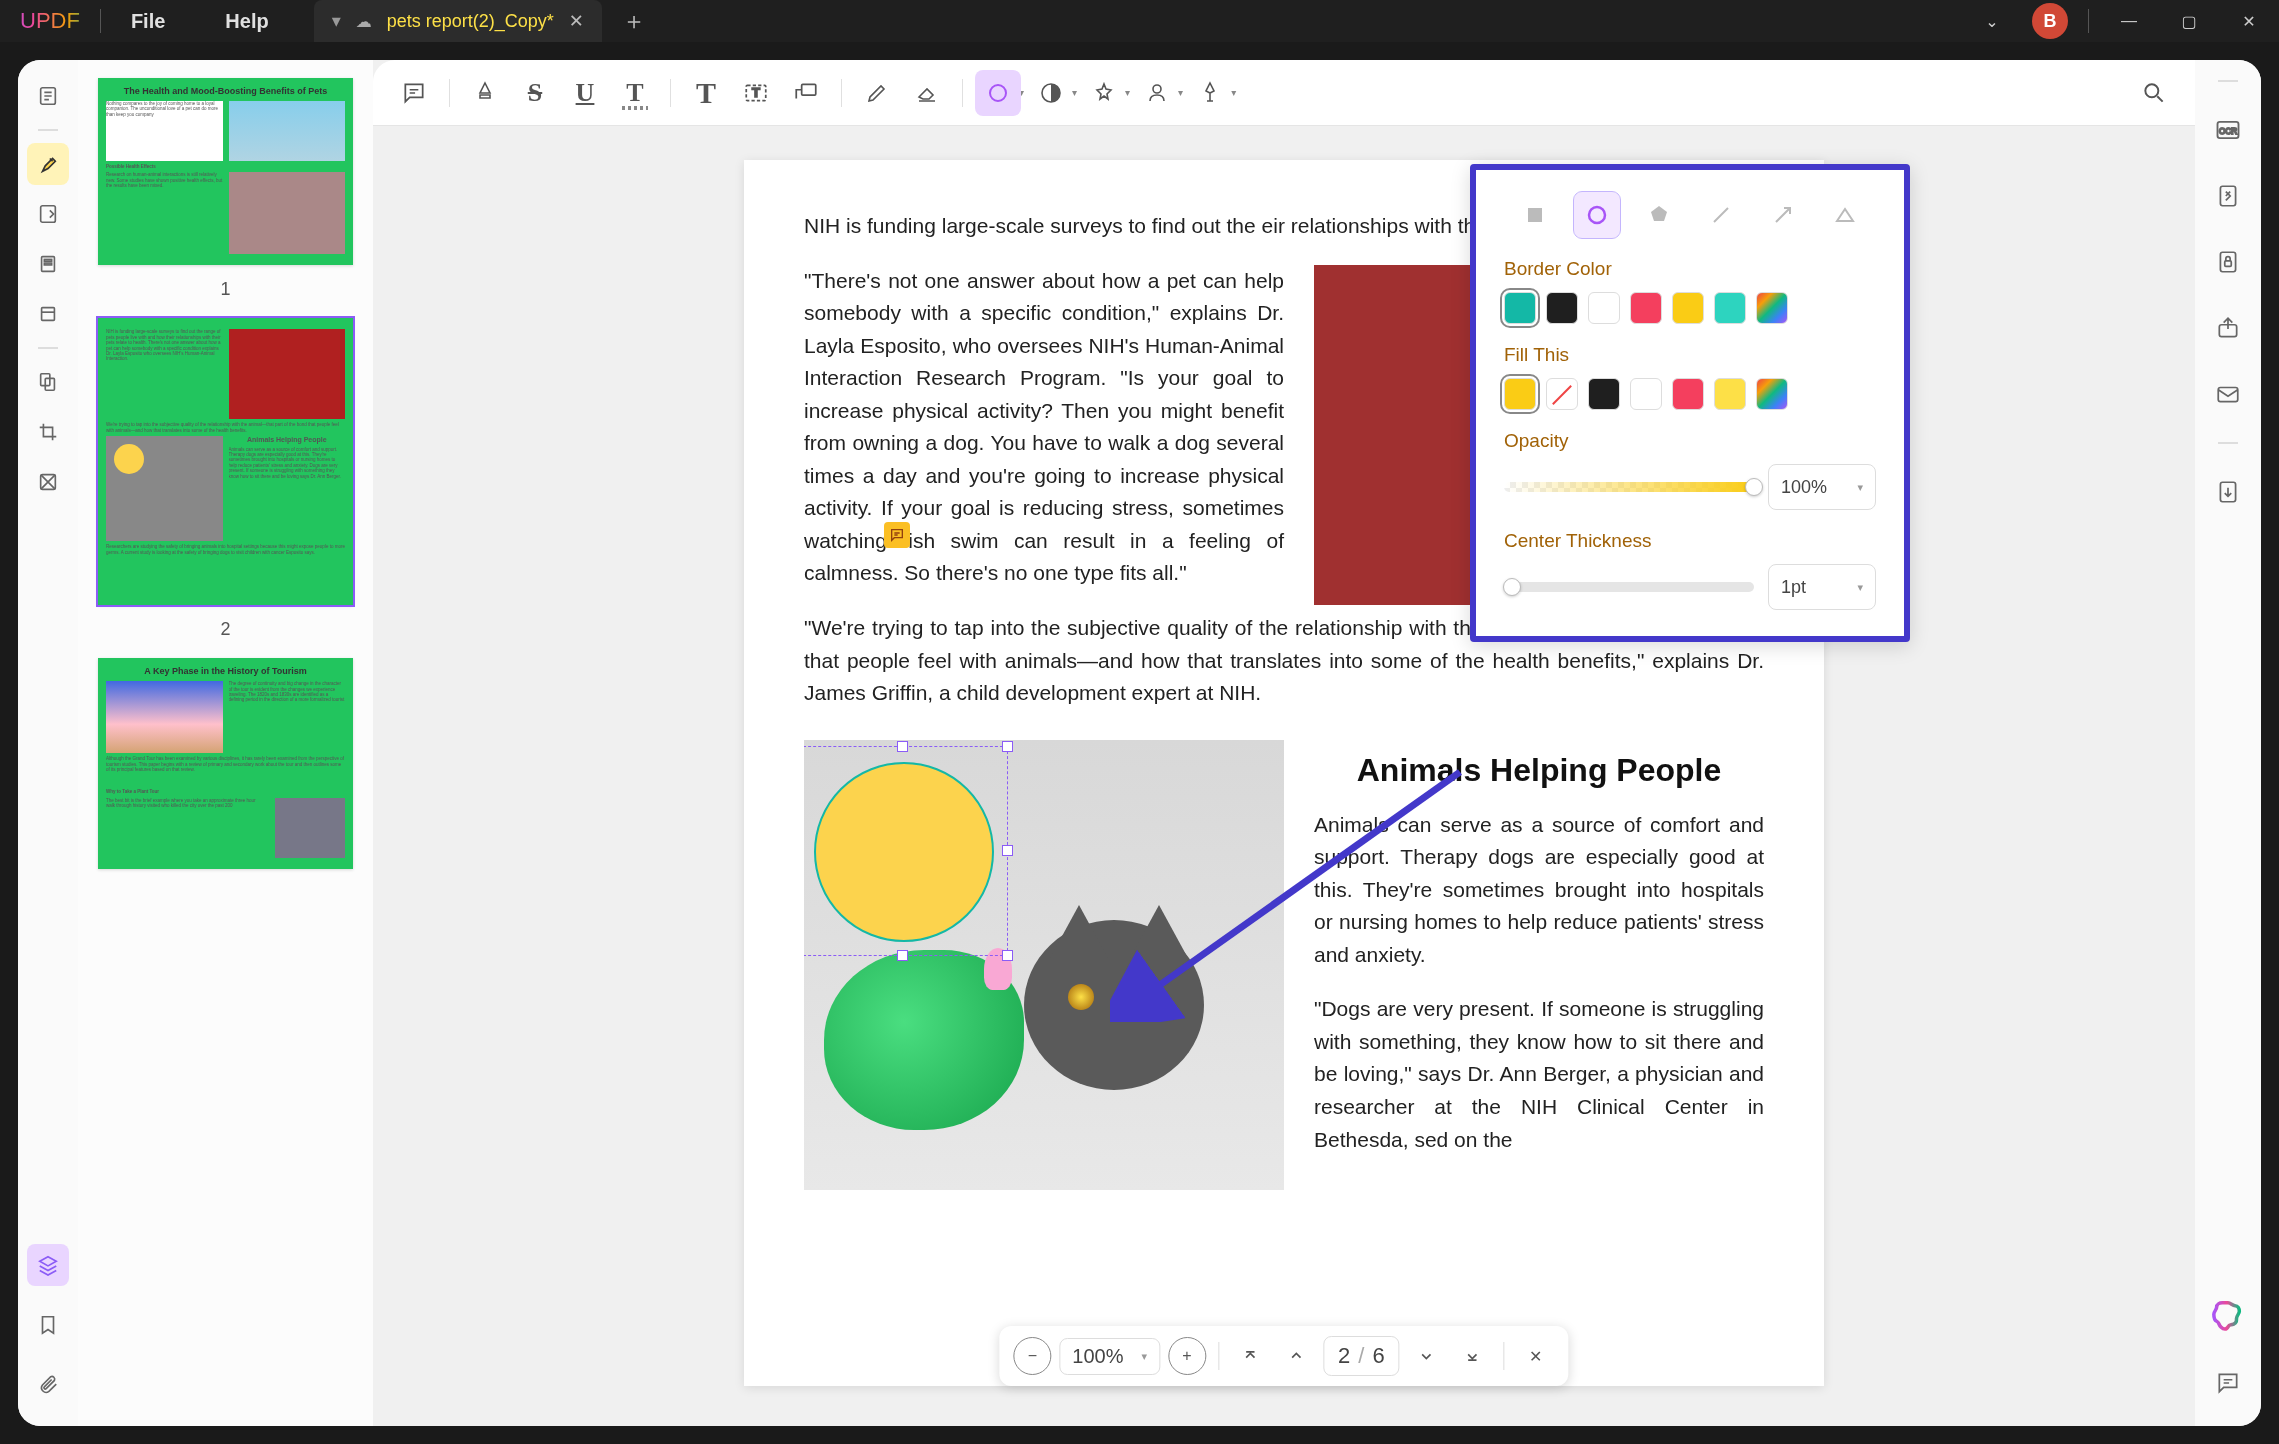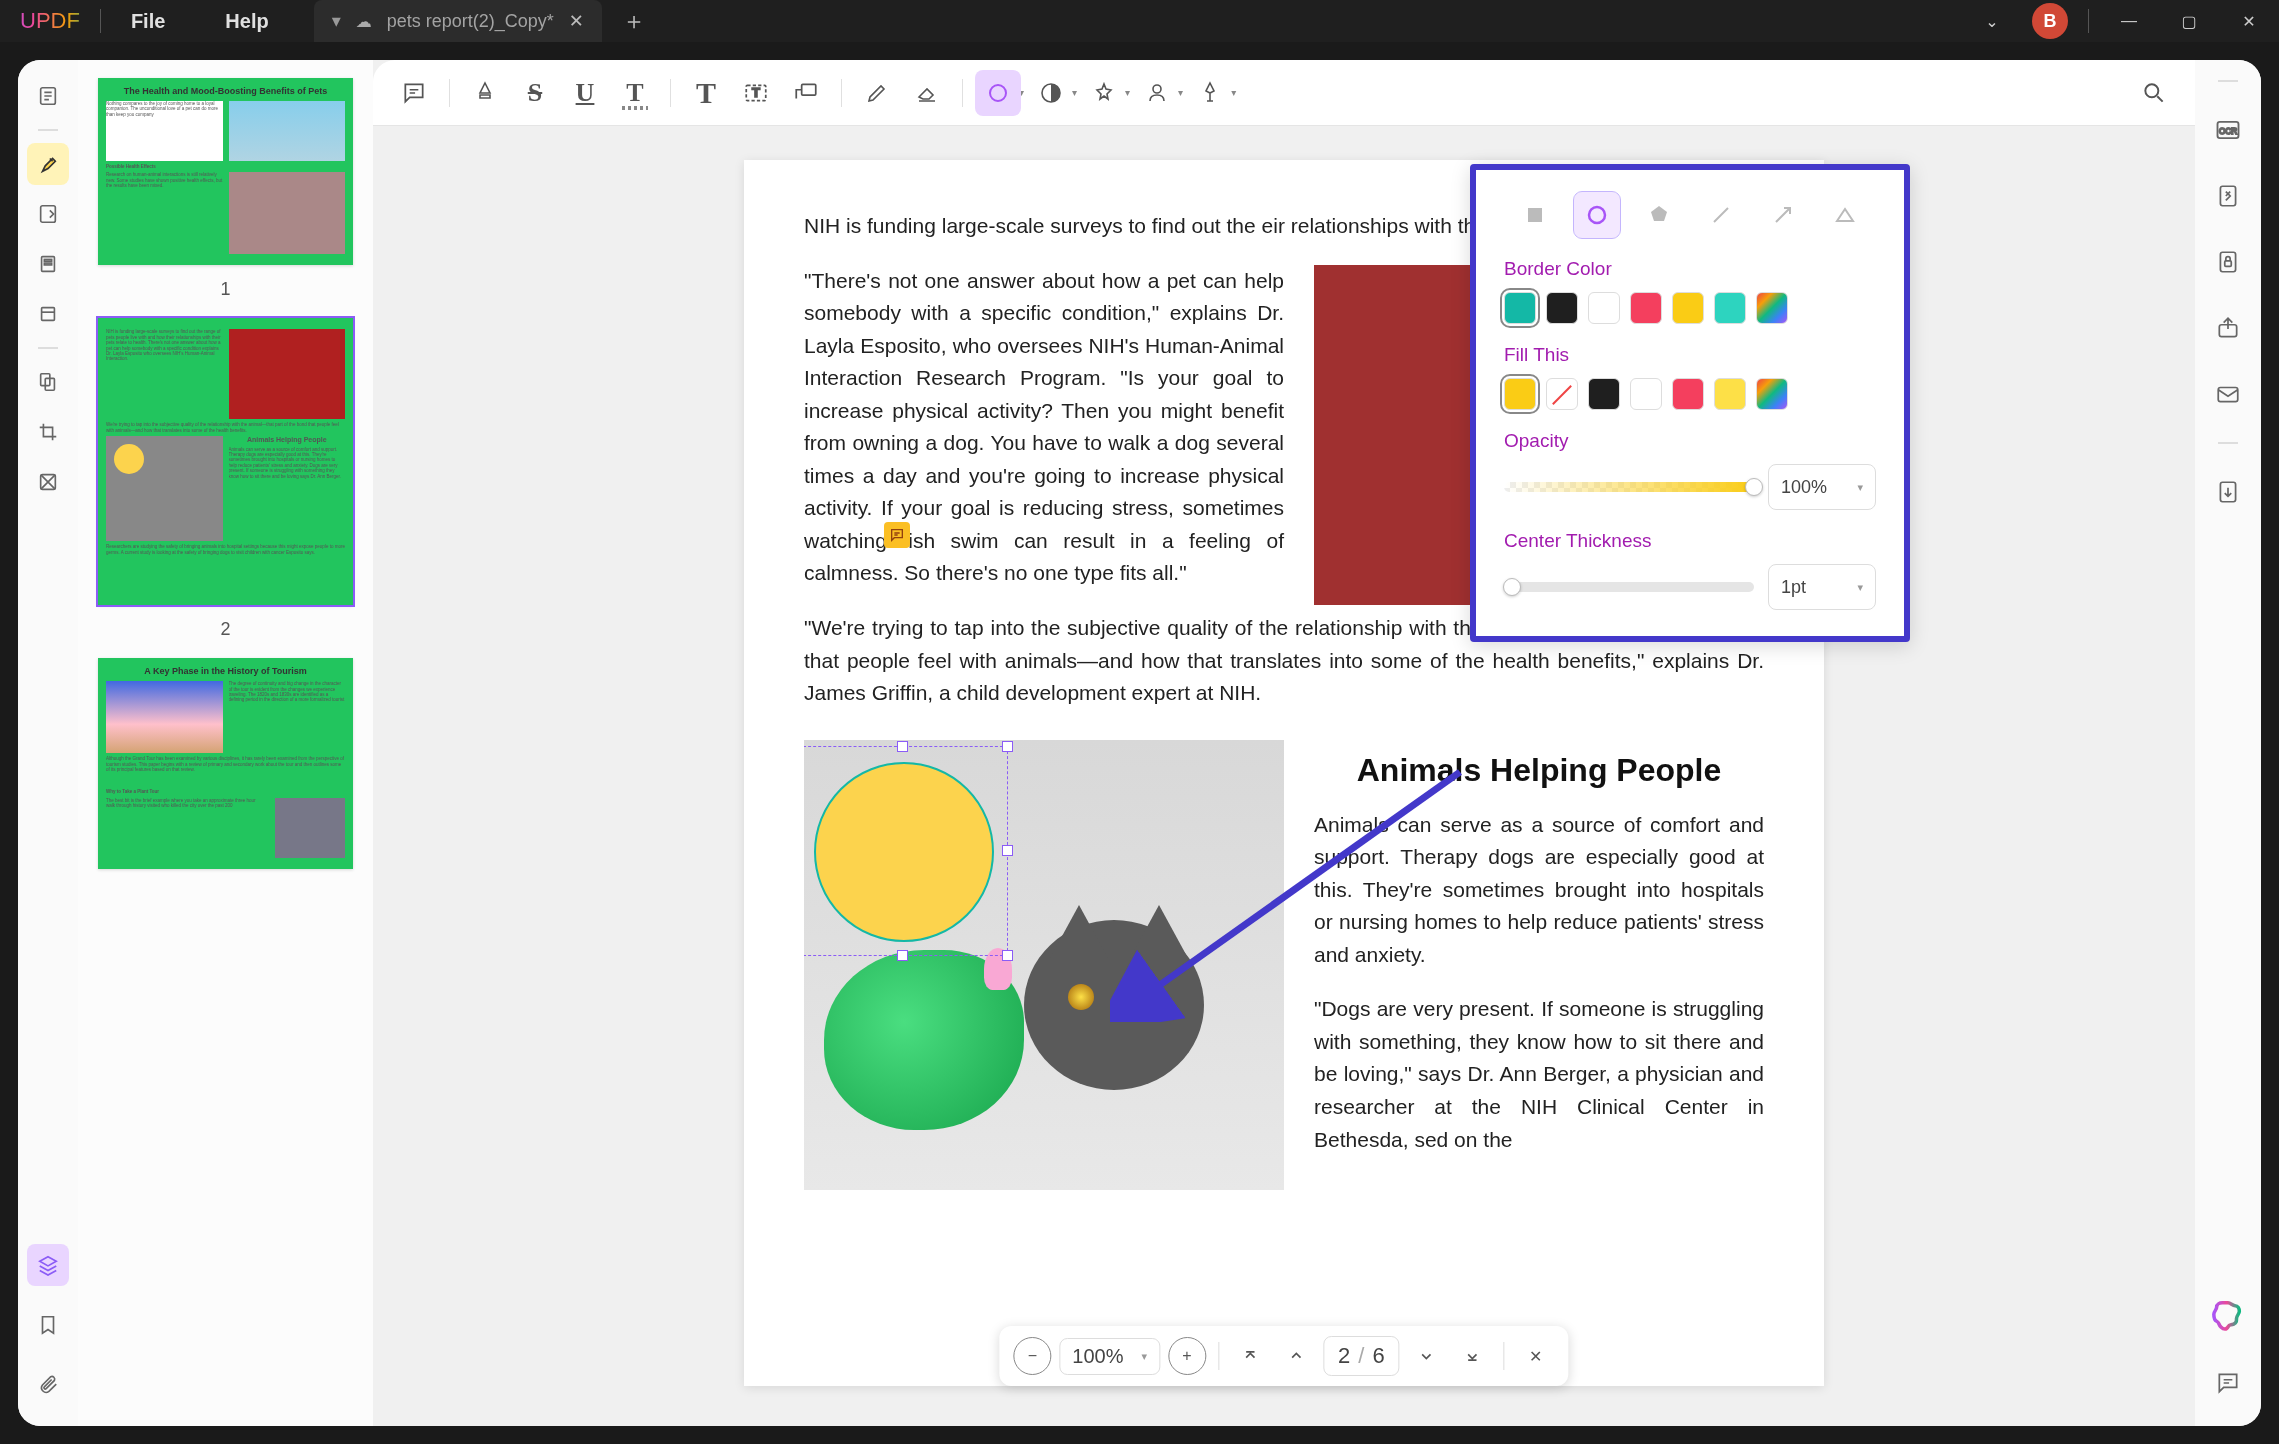--- a/index.html
+++ b/index.html
@@ -5,21 +5,21 @@
 * { margin: 0; padding: 0; box-sizing: border-box; font-family: -apple-system, BlinkMacSystemFont, "Segoe UI", sans-serif; }
 body { background: #1a1a1a; width: 2279px; height: 1444px; overflow: hidden; position: relative; }
 
 
 .titlebar { height: 42px; background: #1f1f1f; display: flex; align-items: center; color: #e0e0e0; }
 .logo { padding: 0 20px; font-size: 22px; font-weight: 400; background: linear-gradient(90deg,#a855f7,#ec4899,#f59e0b,#10b981); -webkit-background-clip: text; -webkit-text-fill-color: transparent; }
 .menu-sep { width: 1px; height: 24px; background: #555; }
 .menu-item { padding: 0 30px; font-size: 20px; cursor: pointer; font-weight: bold; }
 .tab { background: #2c2c2c; display: flex; align-items: center; height: 42px; padding: 0 18px; gap: 15px; border-radius: 8px 8px 0 0; margin-left: 15px; }
 .tab .dot { color: #999; font-size: 18px; }
-.tab-title { font-size: 18px; color: #a3a3a3; }
+.tab-title { font-size: 18px; color: #fde047; }
 .tab-close { color: #bbb; font-size: 18px; }
 .tab-add { color: #bbb; font-size: 24px; padding: 0 20px; }
 .titlebar-right { margin-left: auto; display: flex; align-items: center; gap: 0; }
 .titlebar-right .ic { width: 60px; height: 42px; display: flex; align-items: center; justify-content: center; color: #ccc; }
 .avatar { width: 36px; height: 36px; border-radius: 50%; background: #d14836; color: #fff; display: flex; align-items: center; justify-content: center; font-weight: 600; font-size: 18px; margin: 0 10px; }
 .win-divider { width: 1px; height: 24px; background: #555; margin: 0 10px; }
 
 
 .main { position: relative; height: calc(100% - 42px); background: #1a1a1a; padding: 18px; display: flex; }
 .app-frame { background: #f5f5f5; border-radius: 22px; flex: 1; display: flex; overflow: hidden; position: relative; }
@@ -71,21 +71,21 @@
 .rs-btn { width: 36px; height: 36px; color: #666; display: flex; align-items: center; justify-content: center; cursor: pointer; }
 .rs-hr { width: 20px; height: 2px; background: #ddd; }
 .rs-bottom { margin-top: auto; margin-bottom: 25px; display: flex; flex-direction: column; align-items: center; gap: 30px; }
 .ai-icon { width: 34px; height: 34px; }
 
 
 .shape-panel { position: absolute; top: 122px; left: 1470px; width: 440px; background: #fff; border: 6px solid #4338ca; border-radius: 4px; padding: 22px 28px; box-shadow: 0 4px 20px rgba(0,0,0,.15); z-index: 50; }
 .shape-row { display: flex; gap: 16px; margin-bottom: 20px; justify-content: center; }
 .shape-tool { width: 46px; height: 46px; border-radius: 8px; display: flex; align-items: center; justify-content: center; color: #888; cursor: pointer; }
 .shape-tool.sel { background: #f3e8ff; outline: 1px solid #c4b5fd; }
-.sp-label { font-size: 19px; color: #a21caf; margin-bottom: 12px; }
+.sp-label { font-size: 19px; color: #a16207; margin-bottom: 12px; }
 .color-row { display: flex; gap: 10px; margin-bottom: 20px; }
 .color-sw { width: 32px; height: 32px; border-radius: 6px; cursor: pointer; border: 1px solid #ddd; }
 .color-sw.sel { outline: 2px solid #888; outline-offset: 2px; }
 .color-none { background: #fff; position: relative; }
 .color-none::after { content: ''; position: absolute; left: 2px; right: 2px; top: 50%; height: 2px; background: #ef4444; transform: rotate(-45deg); }
 .color-rainbow { background: linear-gradient(135deg,#ef4444,#f59e0b,#10b981,#3b82f6,#a855f7); }
 .slider-row { display: flex; align-items: center; gap: 14px; margin-bottom: 20px; }
 .slider { flex: 1; height: 10px; border-radius: 5px; position: relative; }
 .slider.opacity-track { background: repeating-conic-gradient(#eee 0 25%, #fff 0 50%) 0 0/12px 12px; }
 .slider.opacity-track::before { content: ''; position: absolute; inset: 0; border-radius: 5px; background: linear-gradient(90deg, rgba(250,204,21,0), #facc15); }

